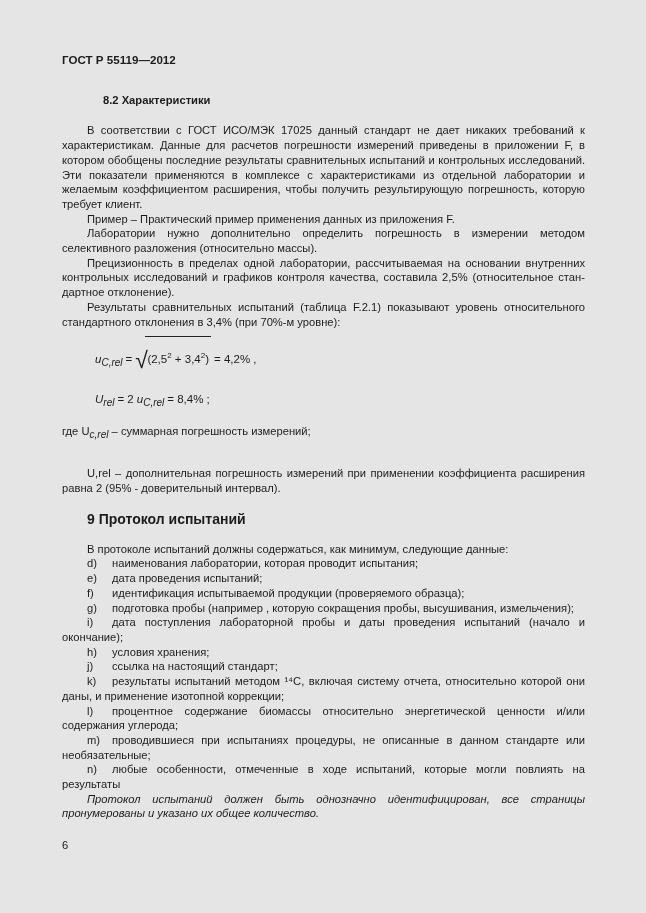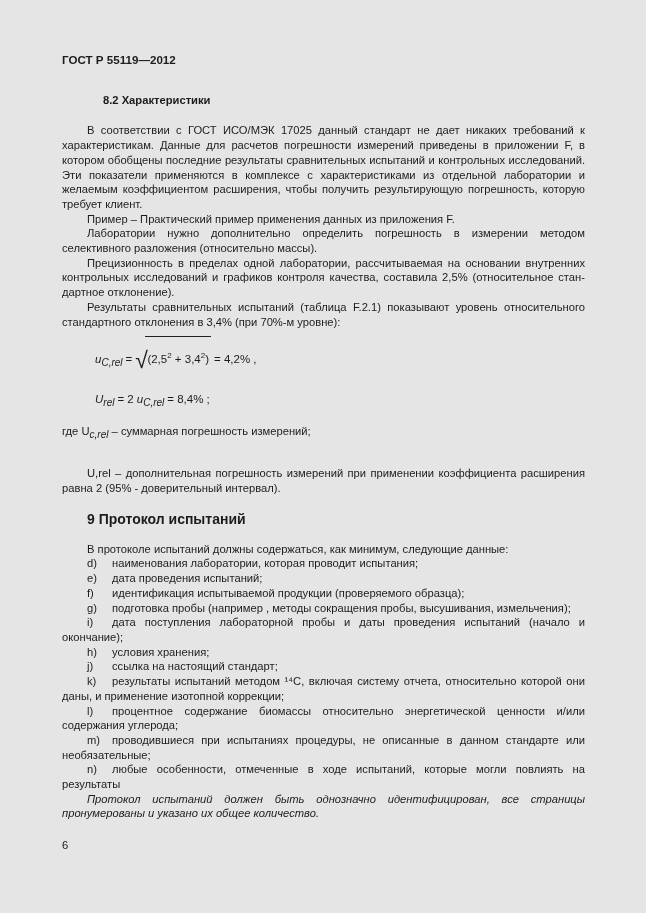--- a/index.html
+++ b/index.html
@@ -114,21 +114,21 @@
 
     <p class="where-para2"><span class="italic">U,rel</span><span> – дополнительная погрешность измерений при применении коэффициента расширения рав­на 2 (95% - доверительный интервал).</span></p>
 
     <div class="section-heading">9 Протокол испытаний</div>
 
     <p>В протоколе испытаний должны содержаться, как минимум, следующие данные:</p>
 
     <p><span class="item-label">d)</span><span>наименования лаборатории, которая проводит испытания;</span></p>
     <p><span class="item-label">e)</span><span>дата проведения испытаний;</span></p>
     <p><span class="item-label">f)</span><span>идентификация испытываемой продукции (проверяемого образца);</span></p>
-    <p><span class="item-label">g)</span><span>подготовка пробы (например , методы сокращения пробы, высушивания, измельчения);</span></p>
+    <p><span class="item-label">g)</span><span>подготовка пробы (например , которую сокращения пробы, высушивания, измельчения);</span></p>
     <p><span class="item-label">i)</span><span>дата поступления лабораторной пробы и даты проведения испытаний (начало и окончание);</span></p>
     <p><span class="item-label">h)</span><span>условия хранения;</span></p>
     <p><span class="item-label">j)</span><span>ссылка на настоящий стандарт;</span></p>
     <p><span class="item-label">k)</span><span>результаты испытаний методом ¹⁴С, включая систему отчета, относительно которой они даны, и применение изотопной коррекции;</span></p>
     <p><span class="item-label">l)</span><span>процентное содержание биомассы относительно энергетической ценности и/или содержания углерода;</span></p>
     <p><span class="item-label">m)</span><span>проводившиеся при испытаниях процедуры, не описанные в данном стандарте или необяза­тельные;</span></p>
     <p><span class="item-label">n)</span><span>любые особенности, отмеченные в ходе испытаний, которые могли повлиять на результаты</span></p>
 
     <p class="notes">Протокол испытаний должен быть однозначно идентифицирован, все страницы пронумерова­ны и указано их общее количество.</p>
 

